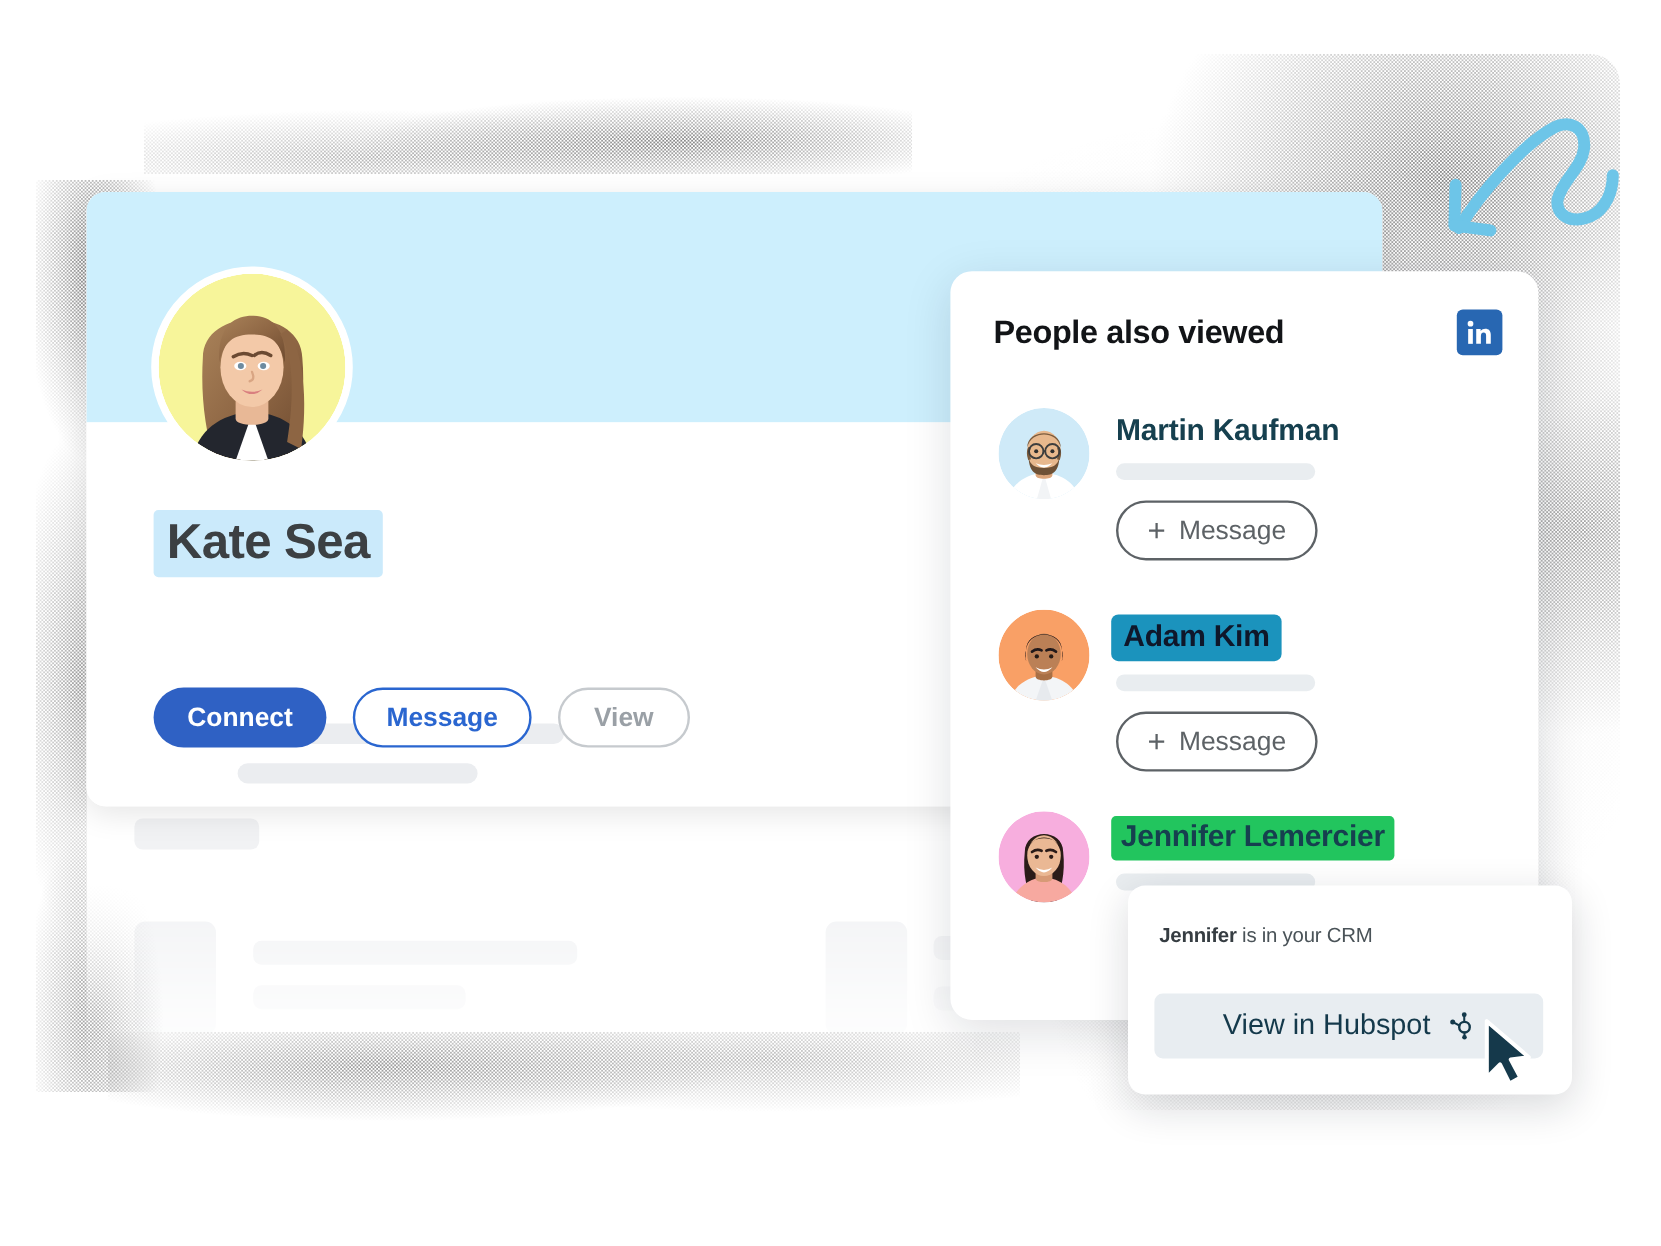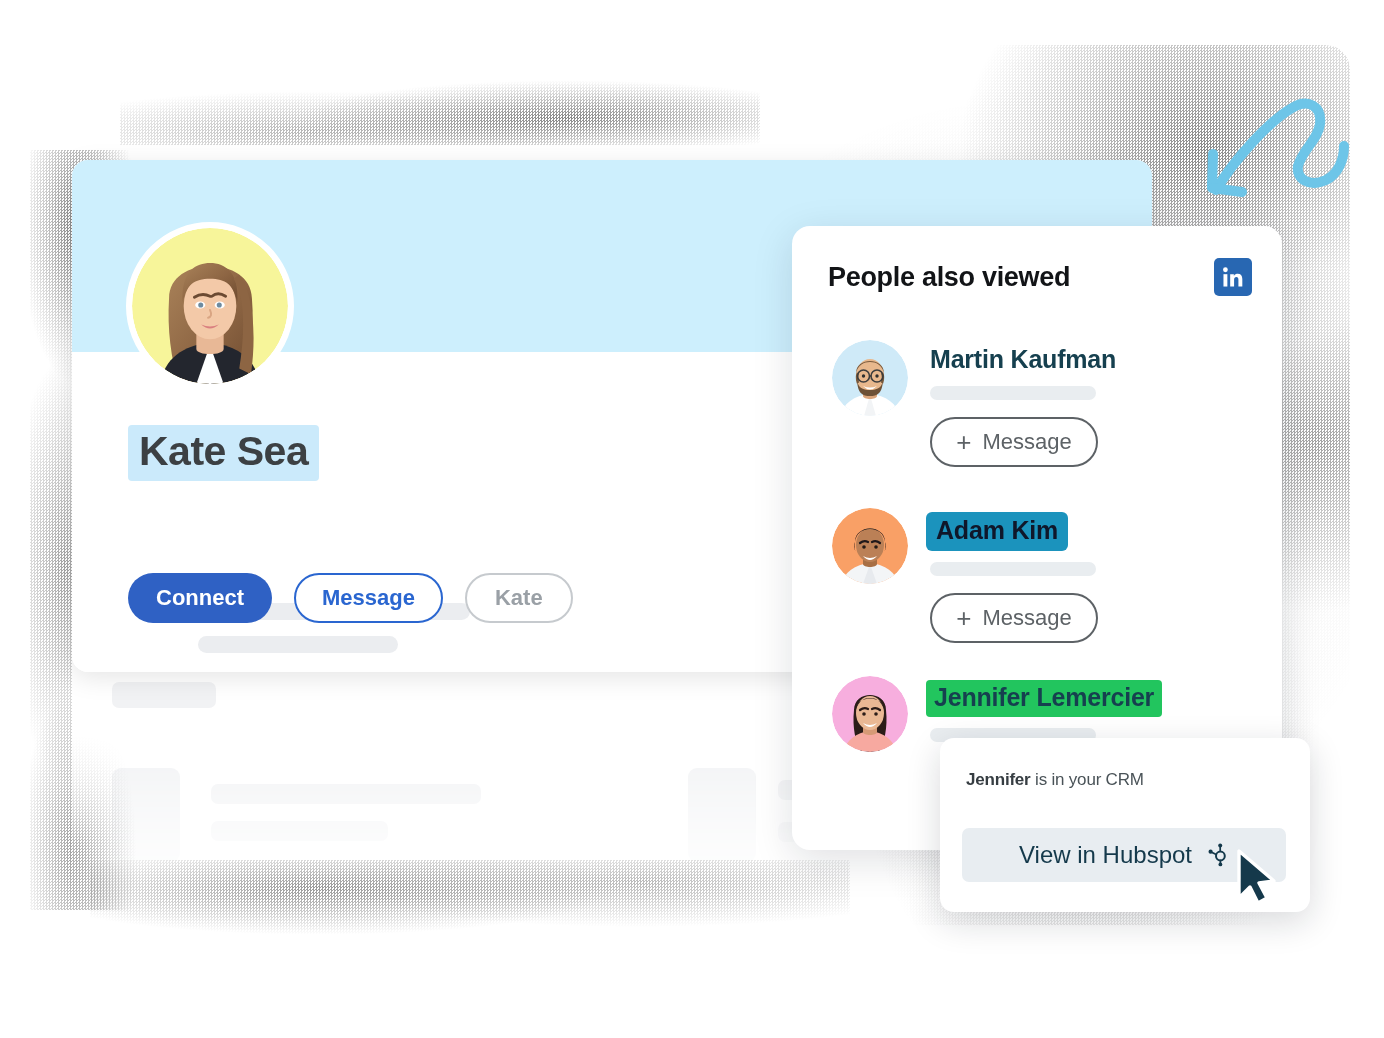--- a/index.html
+++ b/index.html
@@ -428,21 +428,21 @@
     </div>
 
     <div class="name-chip">Kate Sea</div>
 
     <div class="sk-line" style="left:126px; top:443px; width:272px; height:17px;"></div>
     <div class="sk-line" style="left:126px; top:476px; width:200px; height:17px;"></div>
 
     <div class="profile-actions">
       <button class="btn btn-connect">Connect</button>
       <button class="btn btn-message-outline">Message</button>
-      <button class="btn btn-more">Kate</button>
+      <button class="btn btn-more">View</button>
     </div>
   </div>
 
   <svg class="doodle-arrow" viewBox="0 0 180 120">
     <path d="M30 104 C48 74 82 36 106 22 C122 12 136 20 134 38 C132 54 116 64 112 80 C110 92 122 102 140 94 C152 88 158 74 158 60" stroke="#6dc5e8" stroke-width="10" fill="none" stroke-linecap="round" stroke-linejoin="round"></path>
     <path d="M26 100 L27 68" stroke="#6dc5e8" stroke-width="10" fill="none" stroke-linecap="round"></path>
     <path d="M26 102 L56 106" stroke="#6dc5e8" stroke-width="10" fill="none" stroke-linecap="round"></path>
   </svg>
 
   <div class="pav-panel">

